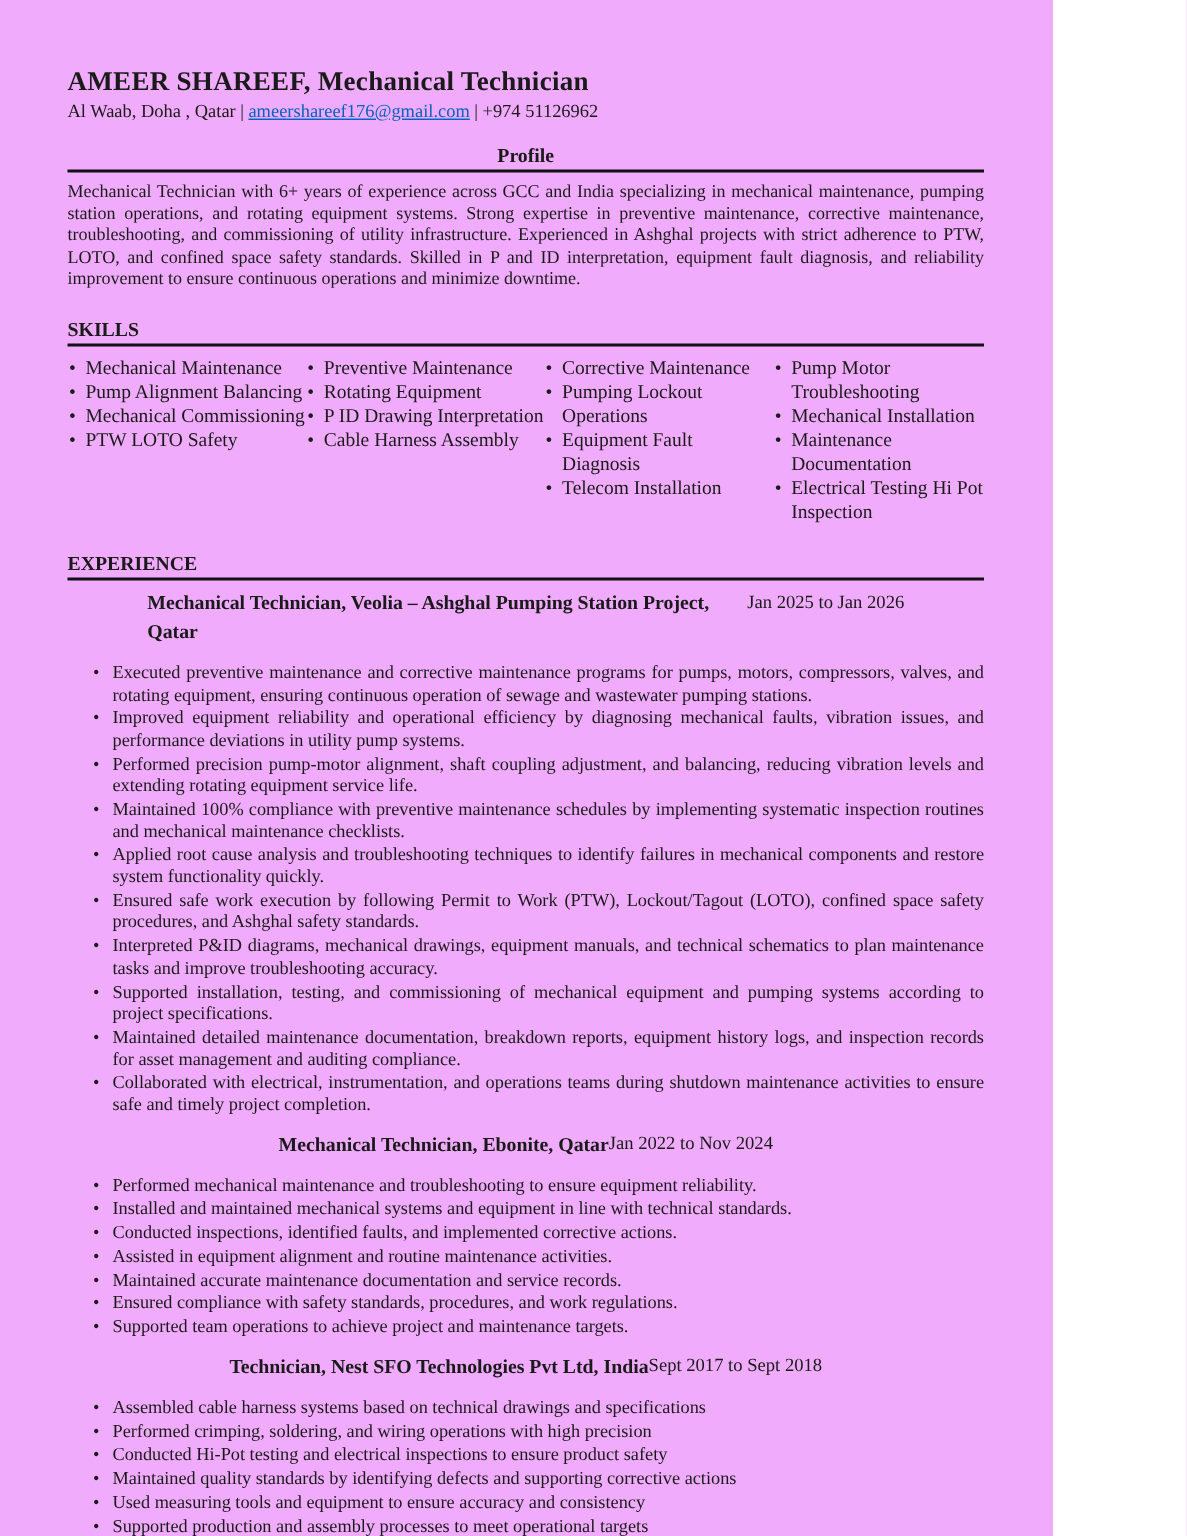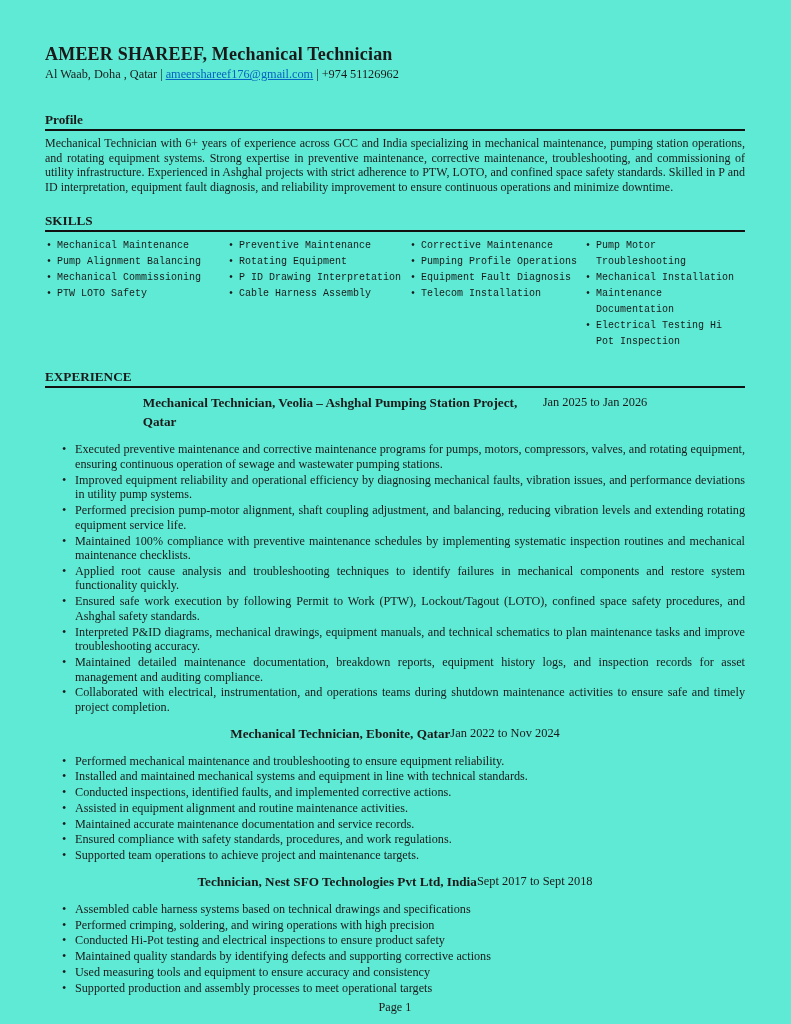--- a/index.html
+++ b/index.html
@@ -6,24 +6,24 @@
   * { margin: 0; padding: 0; box-sizing: border-box; }
   html, body { background: #ffffff; }
   body {
     width: 791px;
     height: 1024px;
     font-family: "Liberation Serif", "DejaVu Serif", serif;
     color: #1a1a1a;
     overflow: hidden;
   }
   .page {
-    width: 791px;
+    width: 702px;
     height: 1024px;
     padding: 43px 46px 20px 45px;
-    background: #5eead4;
+    background: #f0abfc;
   }
   
   .name {
     font-size: 18px;
     font-weight: bold;
     letter-spacing: 0.2px;
     line-height: 22px;
   }
   .contact {
     font-size: 12.3px;
@@ -36,37 +36,36 @@
   }
   .contact .sep { padding: 0 3px; }
   
   .section-heading {
     font-size: 13.2px;
     font-weight: bold;
     border-bottom: 2.5px solid #111111;
     padding-bottom: 2px;
     line-height: 15px;
   }
-  .mt-profile { margin-top: 30px; }
+  .mt-profile { margin-top: 14px; text-align: center; }
   .mt-section { margin-top: 19px; }
   
   .profile-text {
     margin-top: 5px;
     font-size: 12px;
     line-height: 14.6px;
     text-align: justify;
   }
   
   .skills-grid {
     display: grid;
     grid-template-columns: 26% 26% 25% 23%;
     margin-top: 6px;
-    font-size: 10px;
+    font-size: 13px;
     line-height: 16px;
-    font-family: Liberation Mono, monospace;
   }
   .skill-item {
     position: relative;
     padding-left: 12px;
   }
   .skill-item::before {
     content: "\2022";
     position: absolute;
     left: 1px;
   }
@@ -136,21 +135,21 @@
         <div class="skill-item">PTW LOTO Safety</div>
       </div>
       <div class="skills-col">
         <div class="skill-item">Preventive Maintenance</div>
         <div class="skill-item">Rotating Equipment</div>
         <div class="skill-item">P ID Drawing Interpretation</div>
         <div class="skill-item">Cable Harness Assembly</div>
       </div>
       <div class="skills-col">
         <div class="skill-item">Corrective Maintenance</div>
-        <div class="skill-item">Pumping Profile Operations</div>
+        <div class="skill-item">Pumping Lockout Operations</div>
         <div class="skill-item">Equipment Fault Diagnosis</div>
         <div class="skill-item">Telecom Installation</div>
       </div>
       <div class="skills-col">
         <div class="skill-item">Pump Motor Troubleshooting</div>
         <div class="skill-item">Mechanical Installation</div>
         <div class="skill-item">Maintenance Documentation</div>
         <div class="skill-item">Electrical Testing Hi Pot Inspection</div>
       </div>
     </div>
@@ -163,20 +162,21 @@
           <div class="job-dates">Jan 2025 to Jan 2026</div>
         </div>
         <ul class="bullets">
           <li>Executed preventive maintenance and corrective maintenance programs for pumps, motors, compressors, valves, and rotating equipment, ensuring continuous operation of sewage and wastewater pumping stations.</li>
           <li>Improved equipment reliability and operational efficiency by diagnosing mechanical faults, vibration issues, and performance deviations in utility pump systems.</li>
           <li>Performed precision pump-motor alignment, shaft coupling adjustment, and balancing, reducing vibration levels and extending rotating equipment service life.</li>
           <li>Maintained 100% compliance with preventive maintenance schedules by implementing systematic inspection routines and mechanical maintenance checklists.</li>
           <li>Applied root cause analysis and troubleshooting techniques to identify failures in mechanical components and restore system functionality quickly.</li>
           <li>Ensured safe work execution by following Permit to Work (PTW), Lockout/Tagout (LOTO), confined space safety procedures, and Ashghal safety standards.</li>
           <li>Interpreted P&amp;ID diagrams, mechanical drawings, equipment manuals, and technical schematics to plan maintenance tasks and improve troubleshooting accuracy.</li>
+          <li>Supported installation, testing, and commissioning of mechanical equipment and pumping systems according to project specifications.</li>
           <li>Maintained detailed maintenance documentation, breakdown reports, equipment history logs, and inspection records for asset management and auditing compliance.</li>
           <li>Collaborated with electrical, instrumentation, and operations teams during shutdown maintenance activities to ensure safe and timely project completion.</li>
         </ul>
       </div>
       <div class="job">
         <div class="job-header">
           <div class="job-title">Mechanical Technician, Ebonite, Qatar</div>
           <div class="job-dates">Jan 2022 to Nov 2024</div>
         </div>
         <ul class="bullets">

